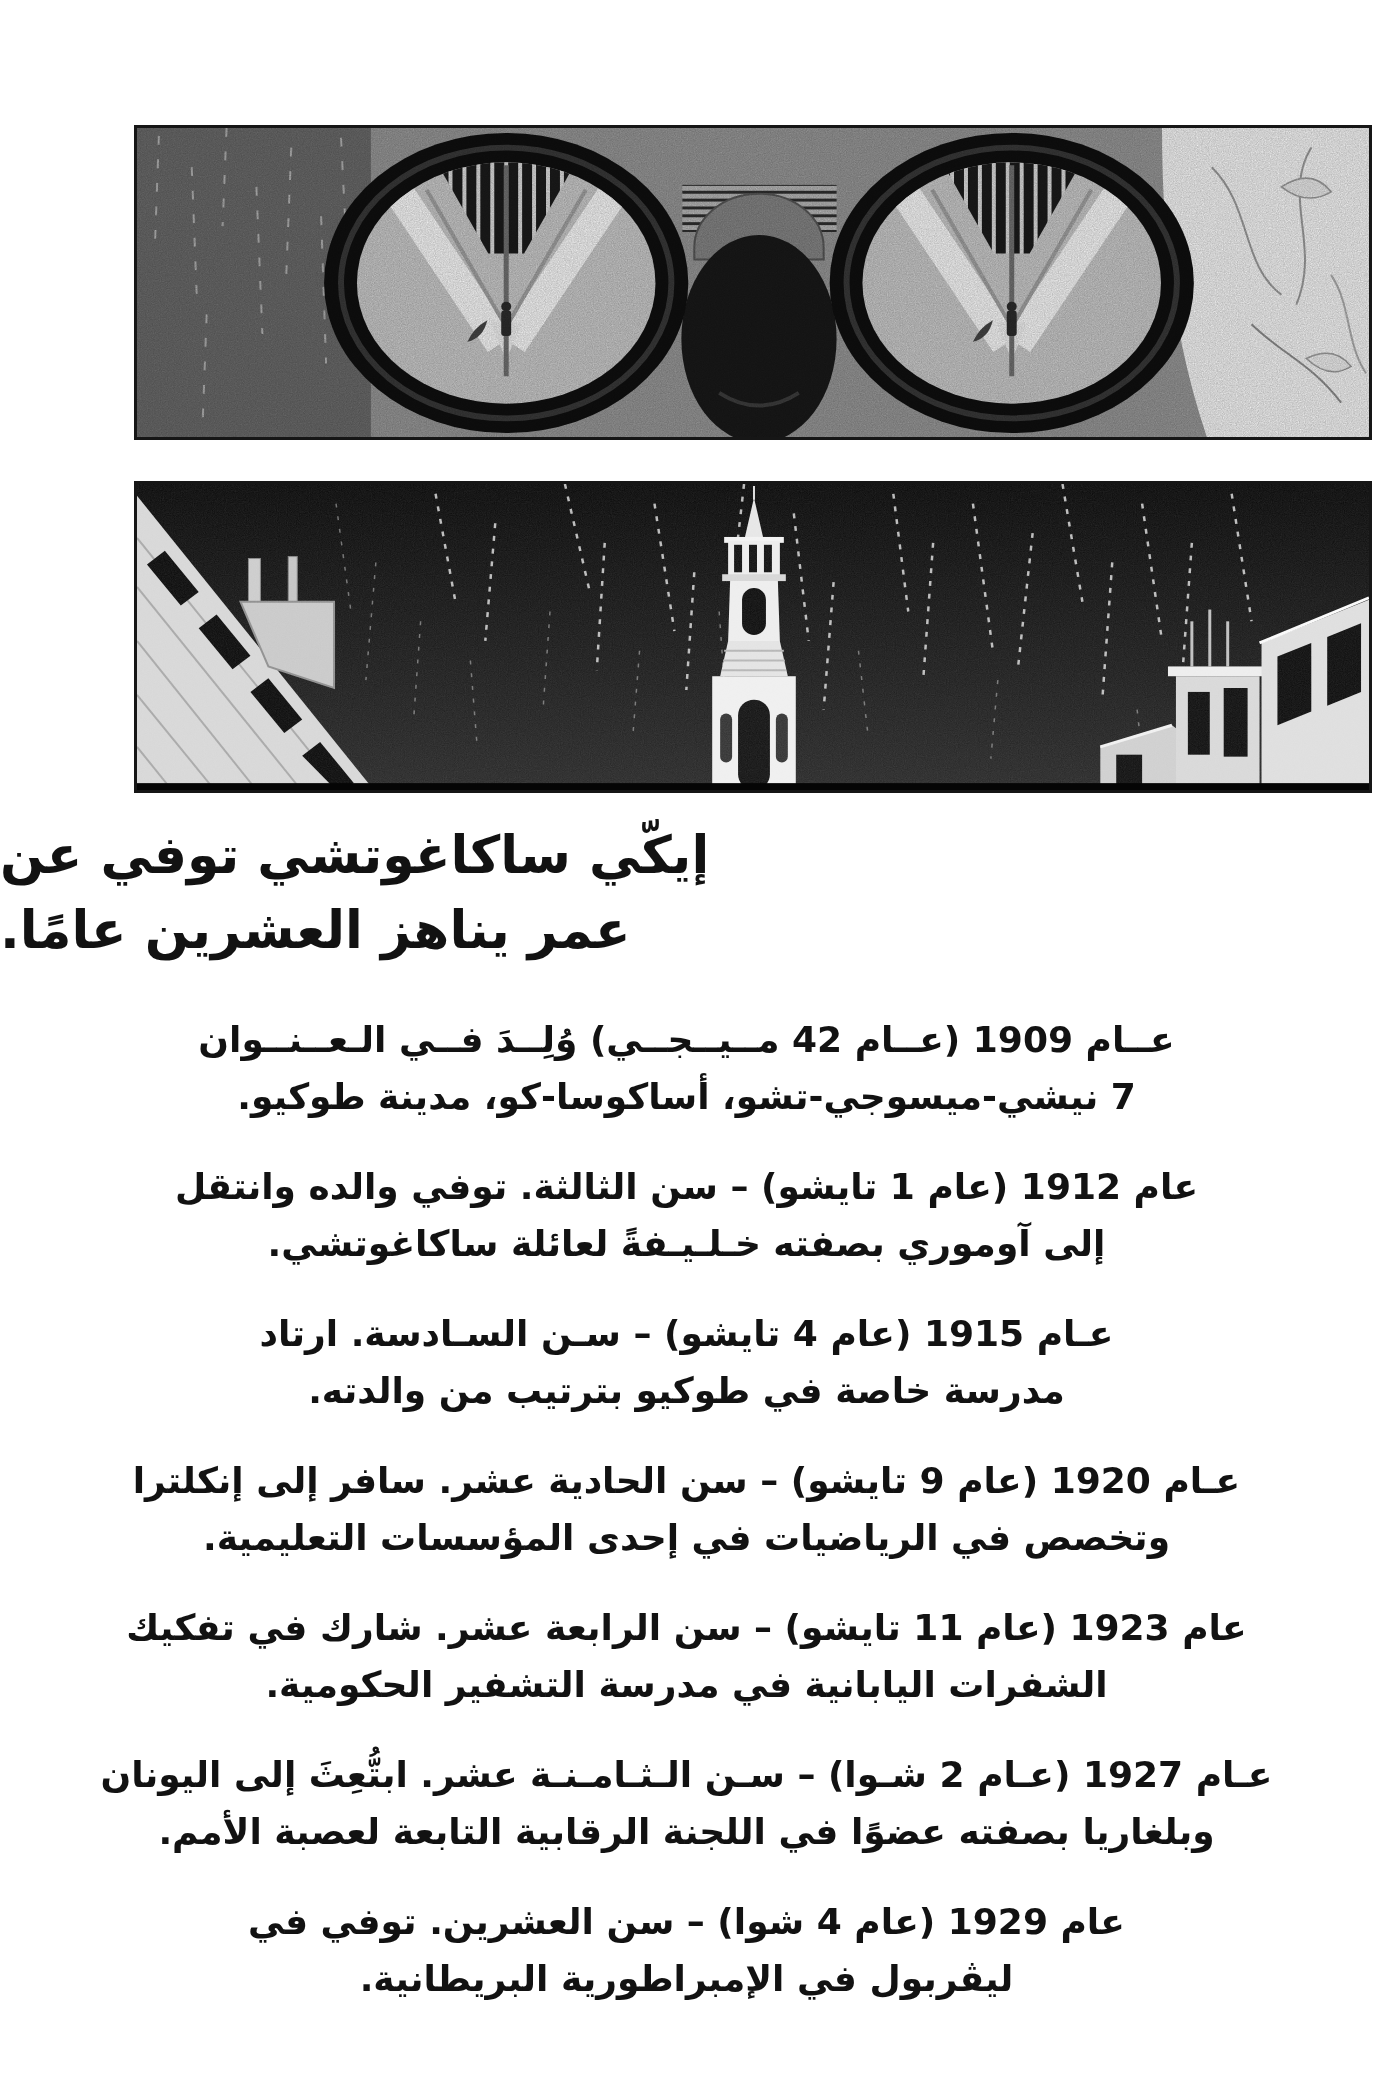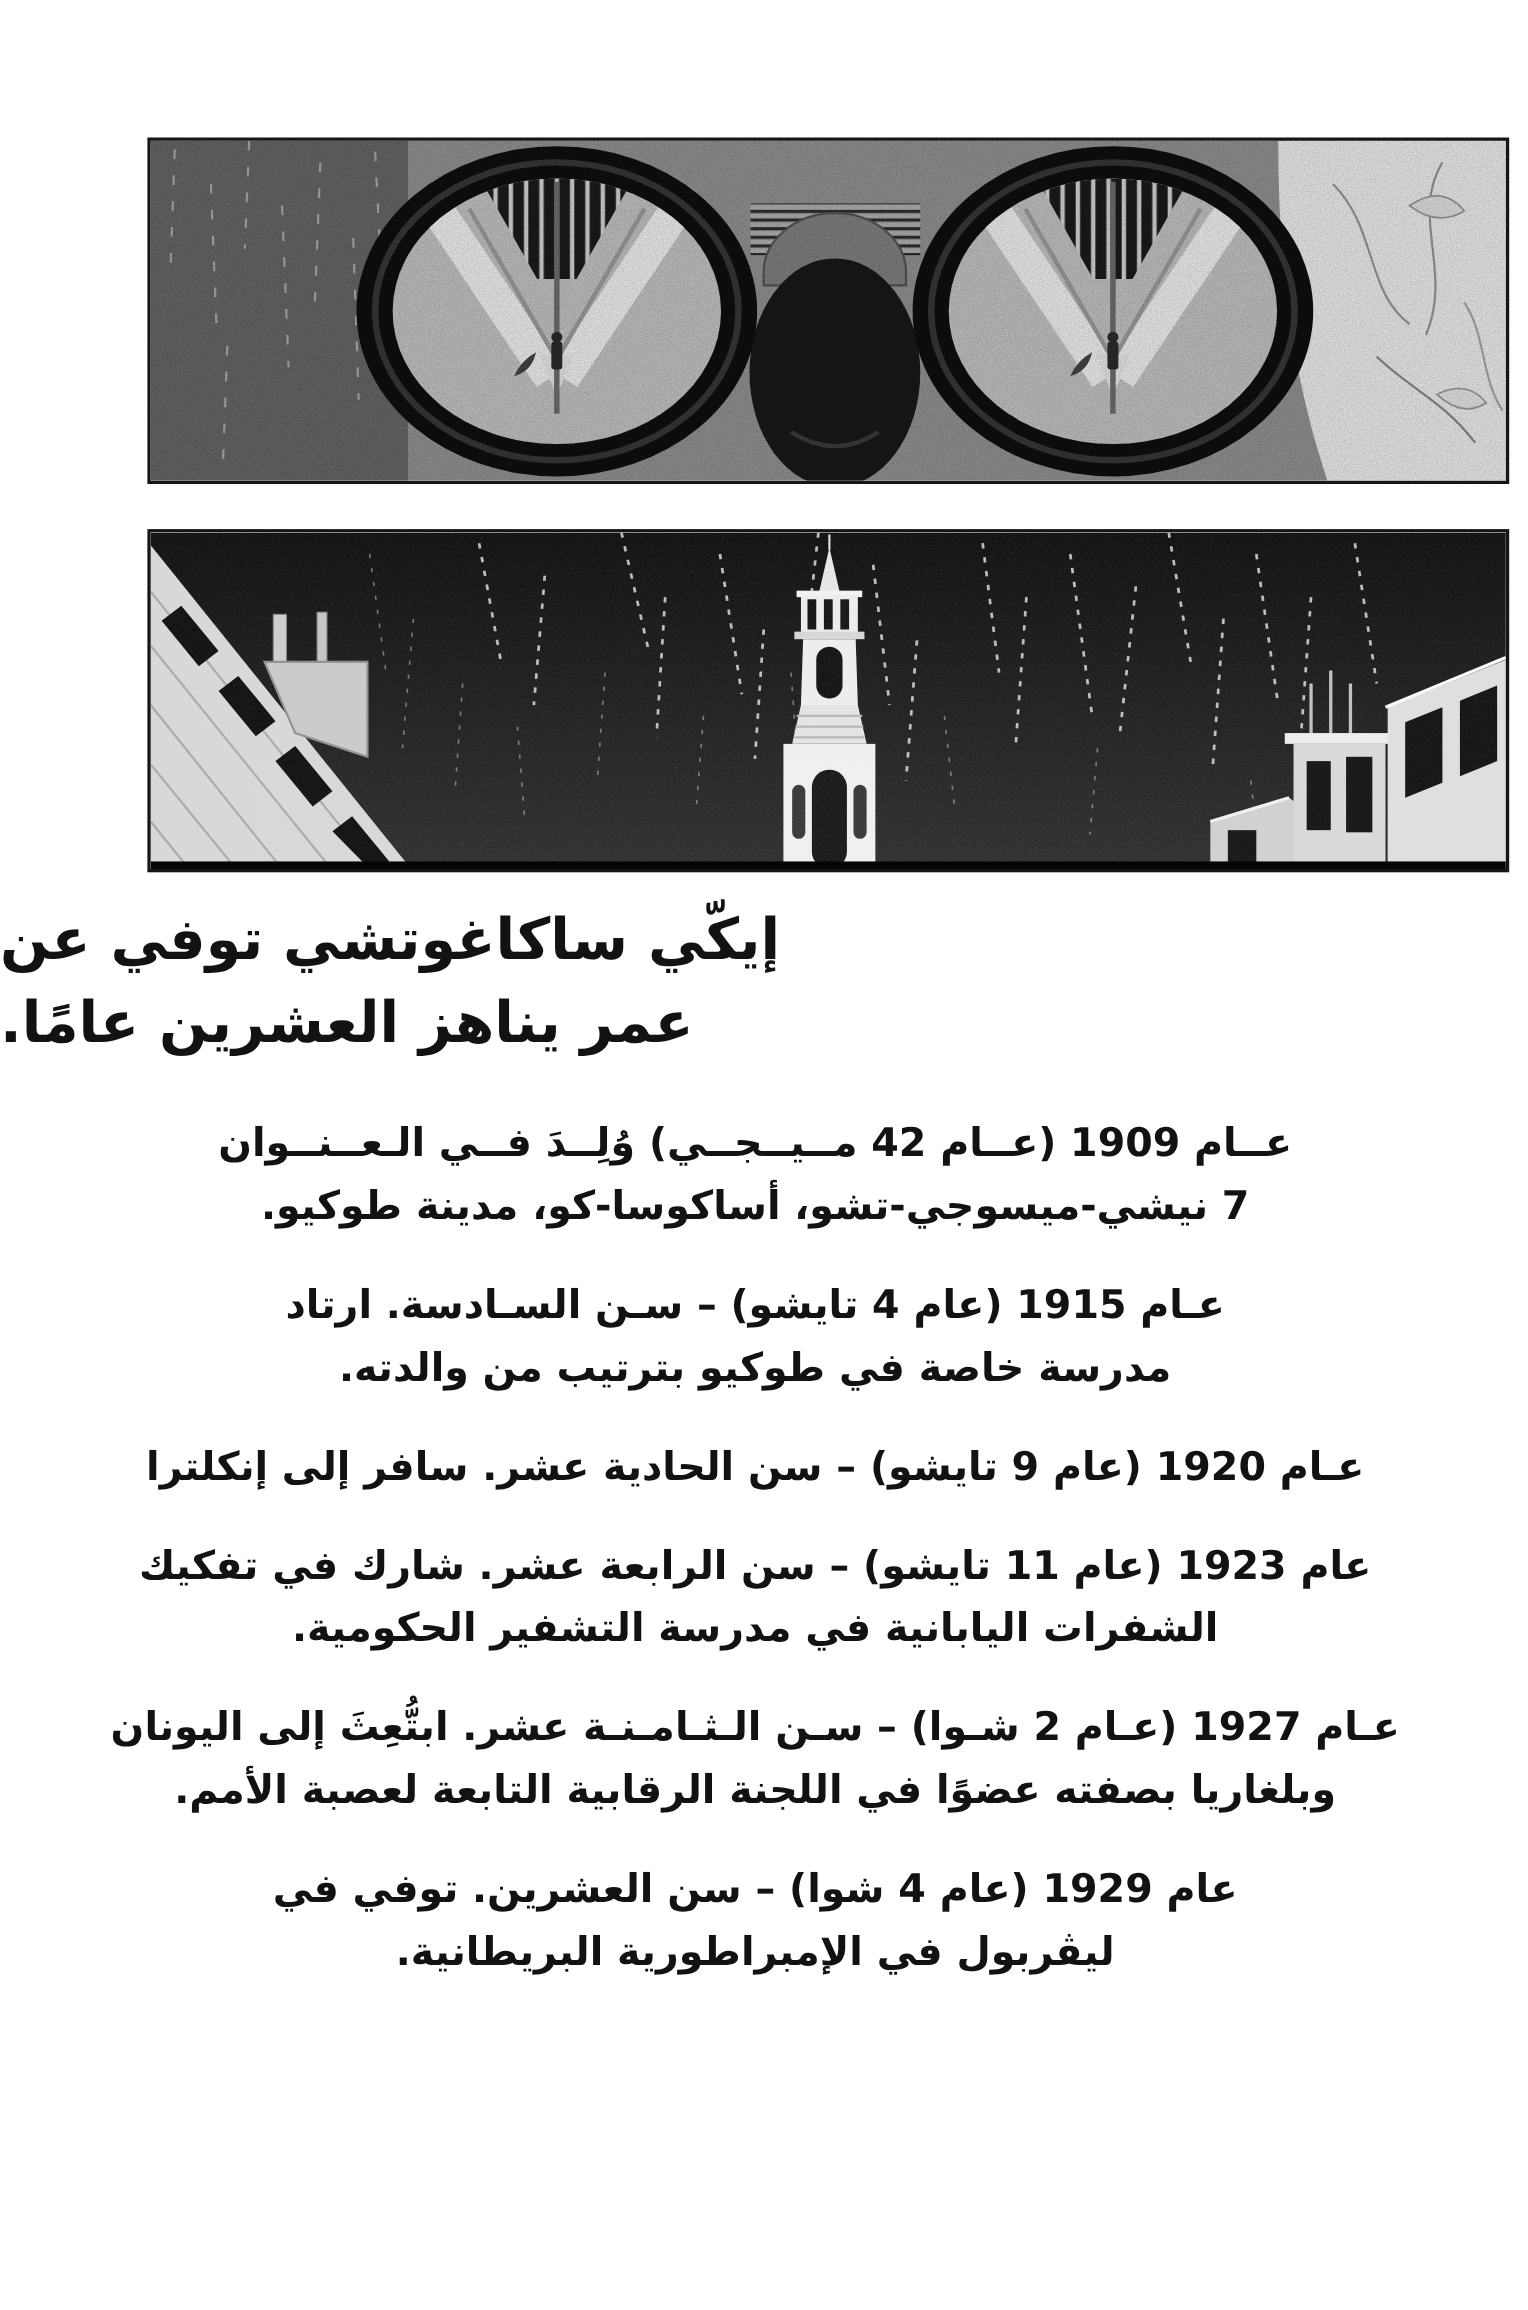--- a/index.html
+++ b/index.html
@@ -228,25 +228,30 @@
   <span class="tl-line">إيكّي ساكاغوتشي توفي عن</span>
   <span class="tl-line">عمر يناهز العشرين عامًا.</span>
 </div>
 
 <div class="timeline">
   <p>
     <span class="tl-line">عــام 1909 (عــام 42 مــيــجــي) وُلِــدَ فــي الـعــنــوان</span>
     <span class="tl-line">7 نيشي-ميسوجي-تشو، أساكوسا-كو، مدينة طوكيو.</span>
   </p>
   <p>
+    <span class="tl-line">عام 1912 (عام 1 تايشو) – سن الثالثة. توفي والده وانتقل</span>
+    <span class="tl-line">إلى آوموري بصفته خـلـيـفةً لعائلة ساكاغوتشي.</span>
+  </p>
+  <p>
     <span class="tl-line">عـام 1915 (عام 4 تايشو) – سـن السـادسة. ارتاد</span>
     <span class="tl-line">مدرسة خاصة في طوكيو بترتيب من والدته.</span>
   </p>
   <p>
     <span class="tl-line">عـام 1920 (عام 9 تايشو) – سن الحادية عشر. سافر إلى إنكلترا</span>
+    <span class="tl-line">وتخصص في الرياضيات في إحدى المؤسسات التعليمية.</span>
   </p>
   <p>
     <span class="tl-line">عام 1923 (عام 11 تايشو) – سن الرابعة عشر. شارك في تفكيك</span>
     <span class="tl-line">الشفرات اليابانية في مدرسة التشفير الحكومية.</span>
   </p>
   <p>
     <span class="tl-line">عـام 1927 (عـام 2 شـوا) – سـن الـثـامـنـة عشر. ابتُّعِثَ إلى اليونان</span>
     <span class="tl-line">وبلغاريا بصفته عضوًا في اللجنة الرقابية التابعة لعصبة الأمم.</span>
   </p>
   <p>

